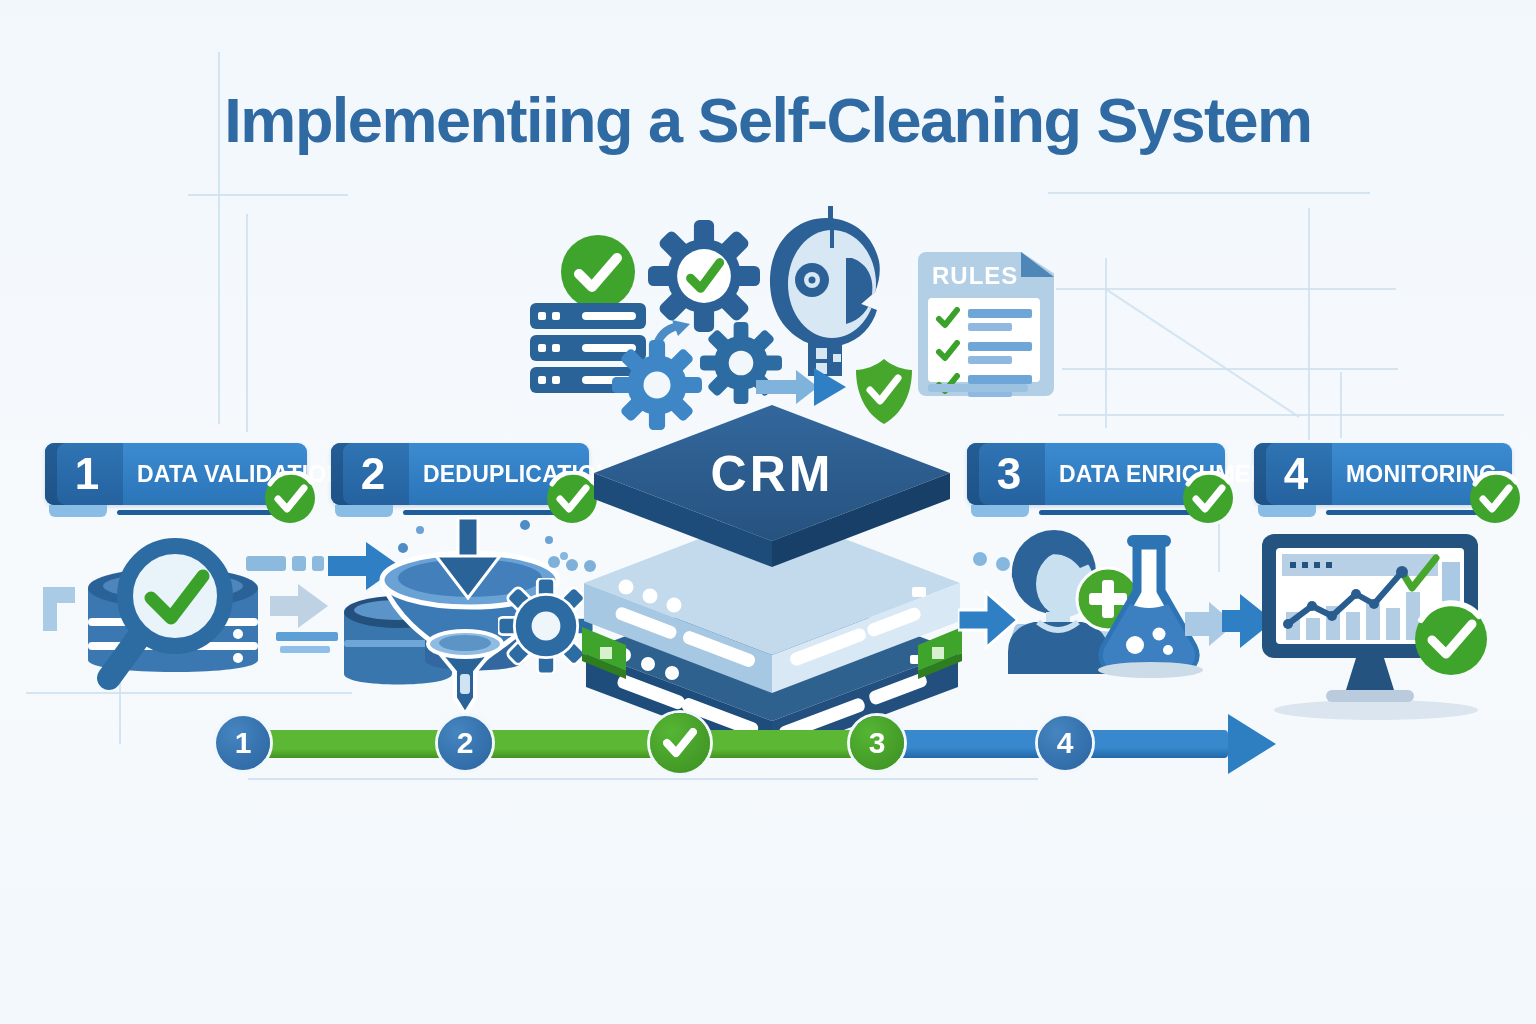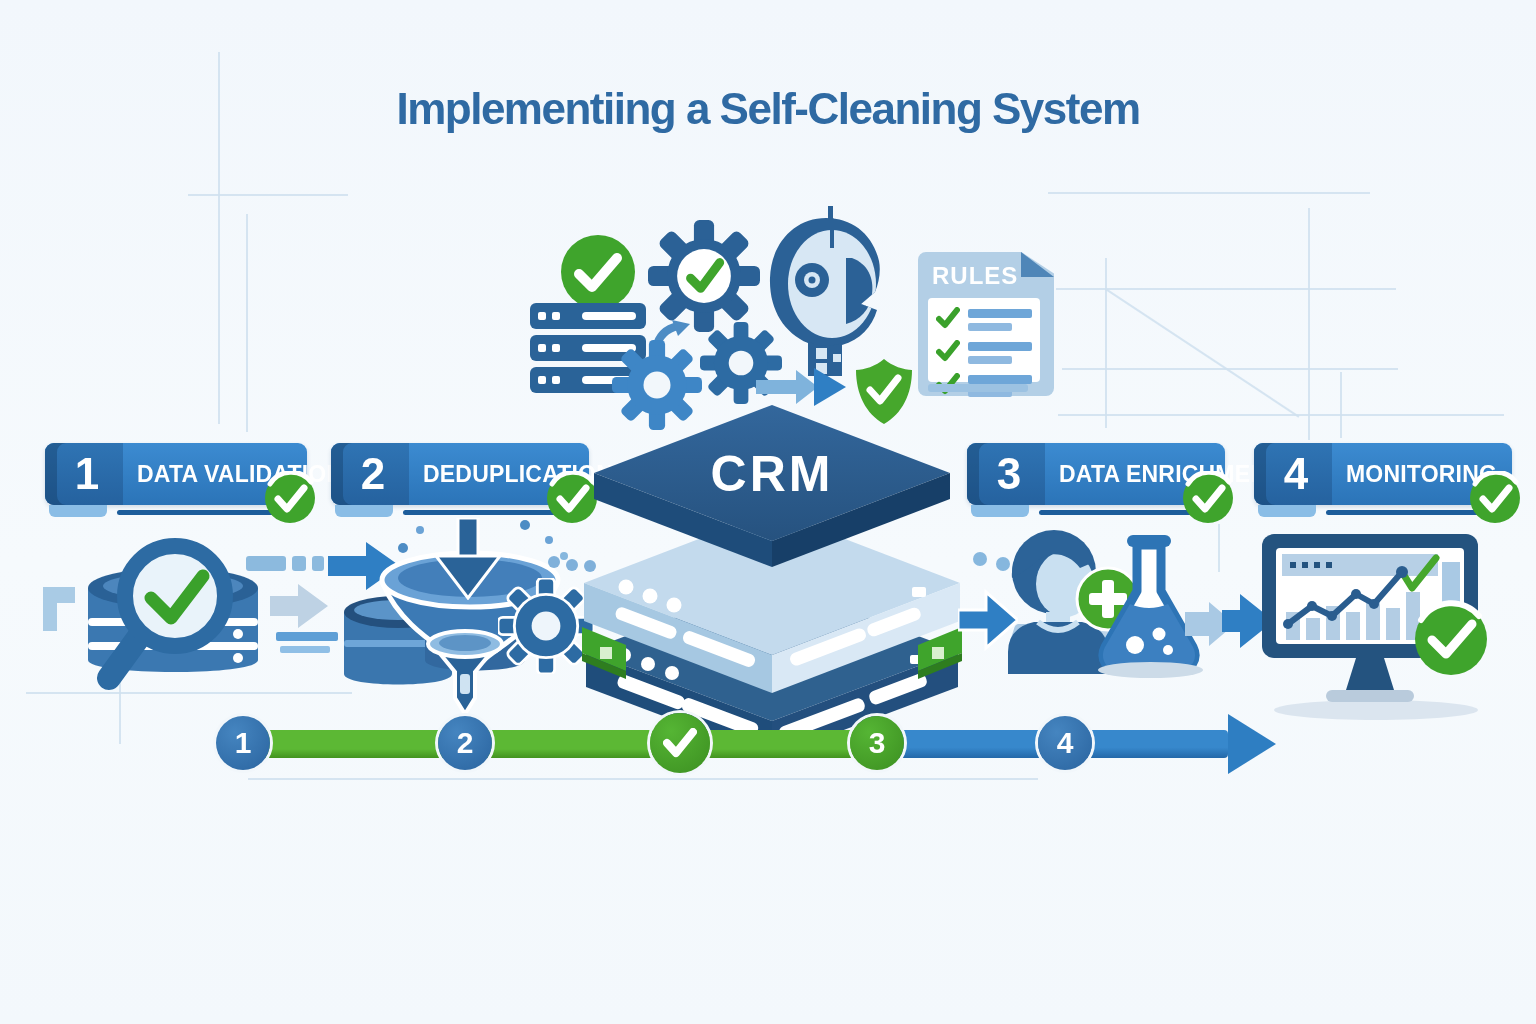--- a/index.html
+++ b/index.html
@@ -3,21 +3,21 @@
 <meta charset="utf-8">
 <style>
   html,body{margin:0;padding:0;}
   body{font-family:"Liberation Sans",sans-serif;}
   #canvas{position:relative;width:1536px;height:1024px;overflow:hidden;
           background:linear-gradient(180deg,#f2f7fc 0%,#f6fafd 55%,#f3f8fc 100%);}
   .abs{position:absolute;}
   .bp{position:absolute;background:#cfe0ef;opacity:.85;}
   .dot{position:absolute;border-radius:50%;}
   .title{position:absolute;left:0;right:0;top:84px;text-align:center;
-         font-size:44px;font-weight:700;color:#2f6aa3;letter-spacing:-1.5px;}
+         font-size:63px;font-weight:700;color:#2f6aa3;letter-spacing:-1.5px;}
   
   .banner{position:absolute;top:443px;height:62px;border-radius:9px;
           background:linear-gradient(180deg,#3c8bd1 0%,#2b74b8 100%);
           box-shadow:0 2px 4px rgba(40,80,120,.18);}
   .numbox{position:absolute;left:0;top:0;bottom:0;width:78px;border-radius:9px 0 0 9px;
           background:linear-gradient(180deg,#2f74b4,#25629f);
           box-shadow:inset 12px 0 0 rgba(18,58,98,.38);
           display:flex;align-items:center;justify-content:center;
           color:#fff;font-size:44px;font-weight:700;padding-left:6px;box-sizing:border-box;}
   .blabel{position:absolute;left:92px;right:12px;top:0;bottom:0;display:flex;align-items:center;

